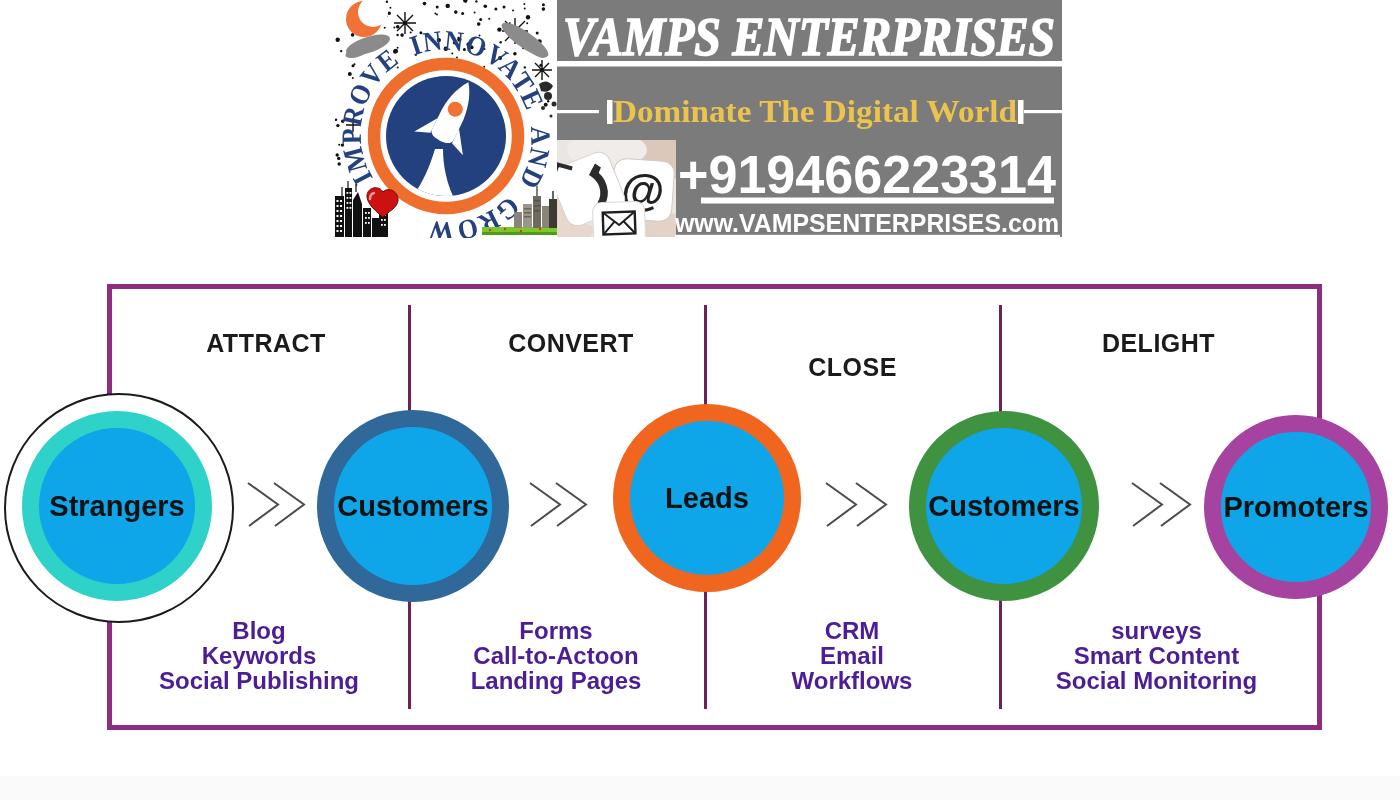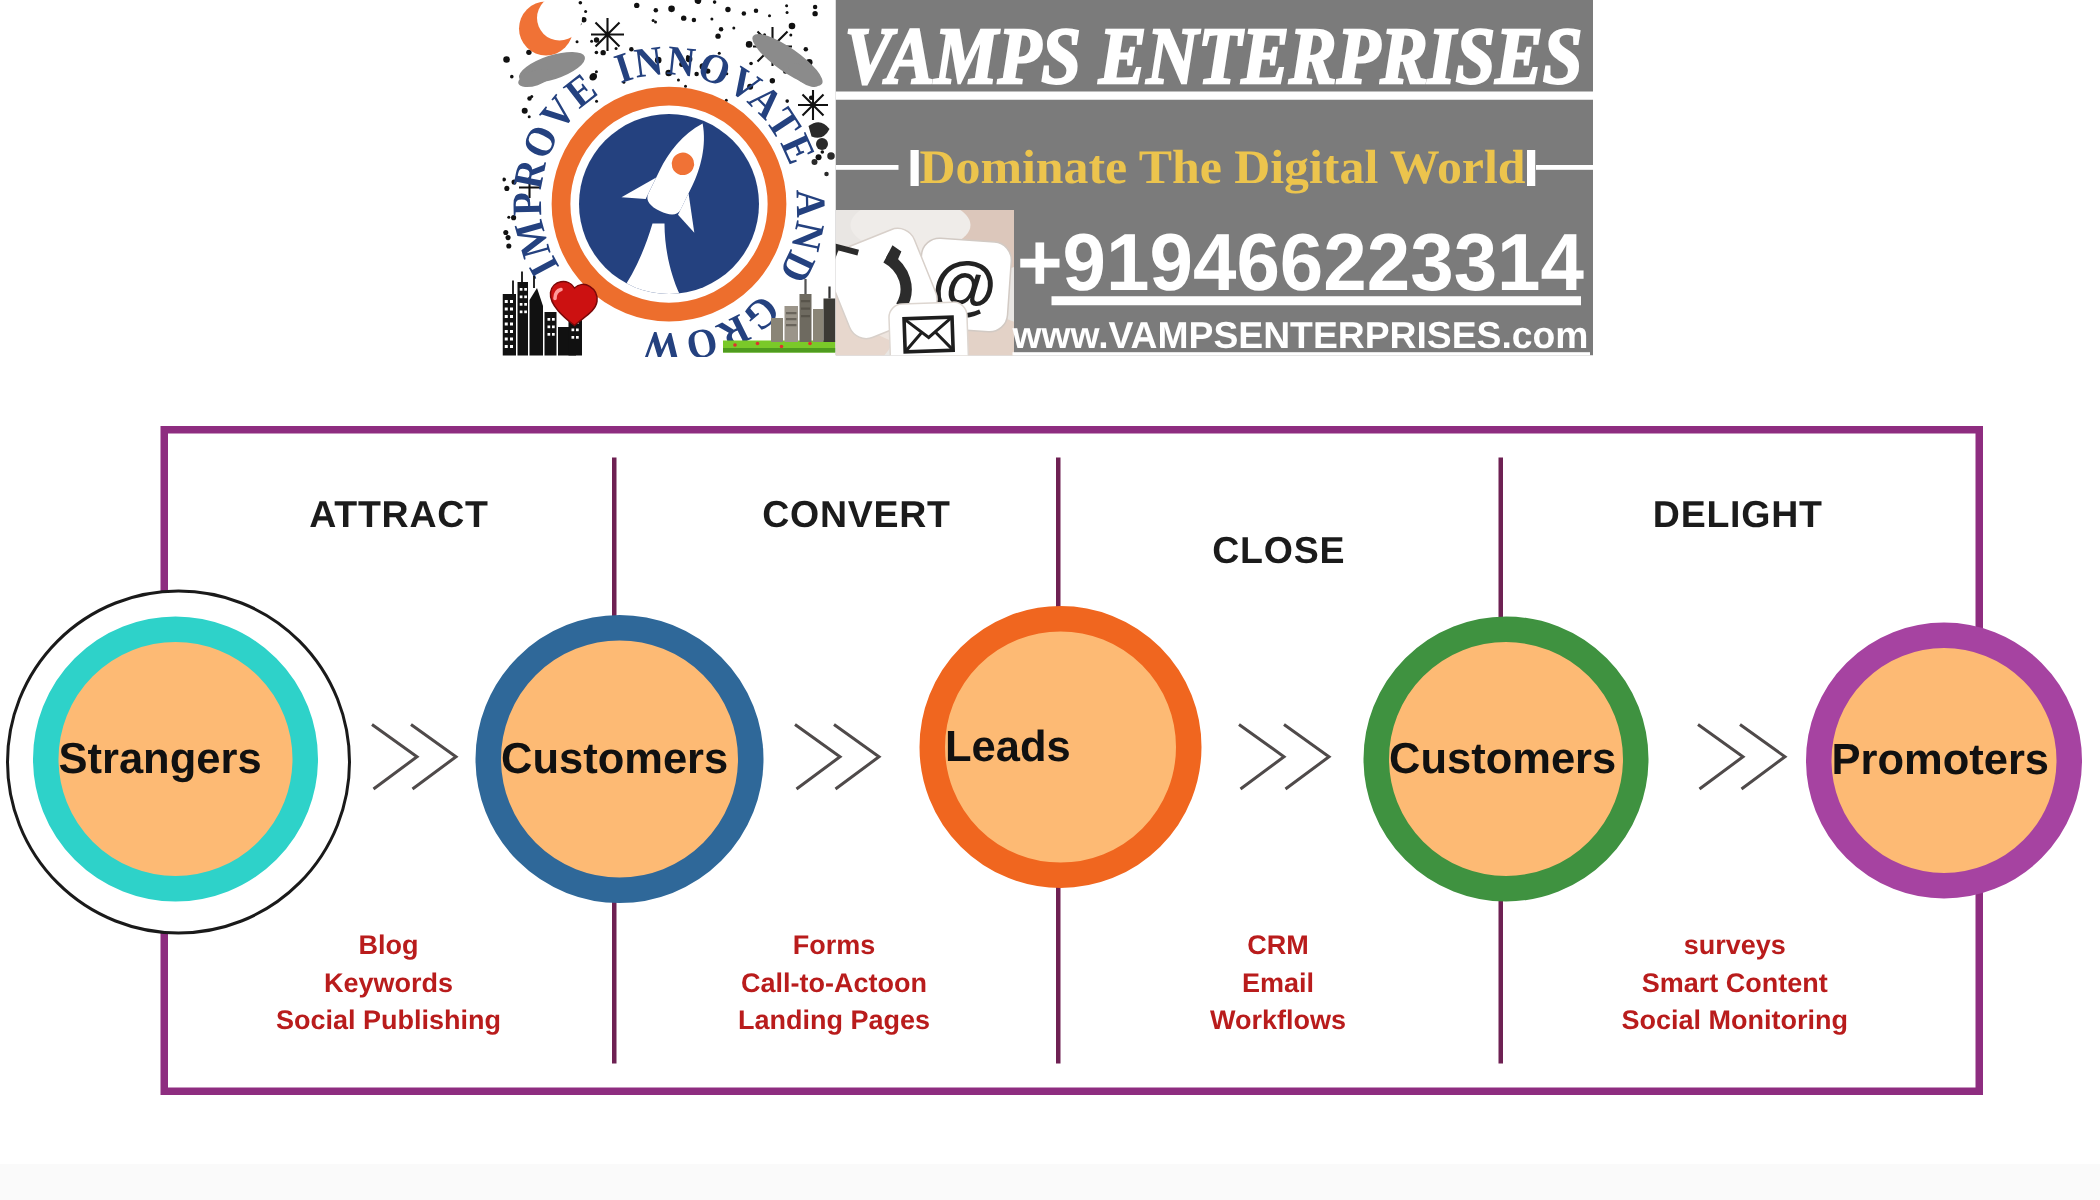--- a/index.html
+++ b/index.html
@@ -6,27 +6,27 @@
   body{width:1400px;height:800px;background:#ffffff;overflow:hidden;
        font-family:"Liberation Sans", sans-serif;position:relative;}
   .abs{position:absolute;}
   
   #strip{left:0;top:776px;width:1400px;height:24px;background:#fafafa;}
   
   #frame{left:107px;top:284px;width:1205px;height:436px;border:5px solid #8e2d80;background:transparent;}
   .vline{width:3px;top:305px;height:404px;background:#6e2153;z-index:1;}
   .stage{top:325px;height:36px;line-height:36px;font-size:25px;font-weight:bold;
          color:#1b1b1b;letter-spacing:0.5px;text-align:center;z-index:3;}
-  .circ{border-radius:50%;background:#fdba74;box-sizing:border-box;z-index:2;
-        display:flex;align-items:center;justify-content:flex-start;
+  .circ{border-radius:50%;background:#0ea5e9;box-sizing:border-box;z-index:2;
+        display:flex;align-items:center;justify-content:center;
         font-weight:bold;color:#111111;}
   #outerblack{left:4px;top:393px;width:226px;height:226px;border:2px solid #1a1a1a;
               border-radius:50%;background:#ffffff;z-index:2;}
   .clabel{font-size:29px;}
-  .list{z-index:3;text-align:center;font-size:18px;font-weight:bold;color:#b91c1c;line-height:25px;}
+  .list{z-index:3;text-align:center;font-size:24px;font-weight:bold;color:#4c1d95;line-height:25px;}
   .chev{z-index:1;}
 </style>
 </head>
 <body>
 <div id="strip" class="abs"></div>
 
 <div id="frame" class="abs"></div>
 <div class="vline abs" style="left:408px;"></div>
 <div class="vline abs" style="left:704px;"></div>
 <div class="vline abs" style="left:999px;"></div>

